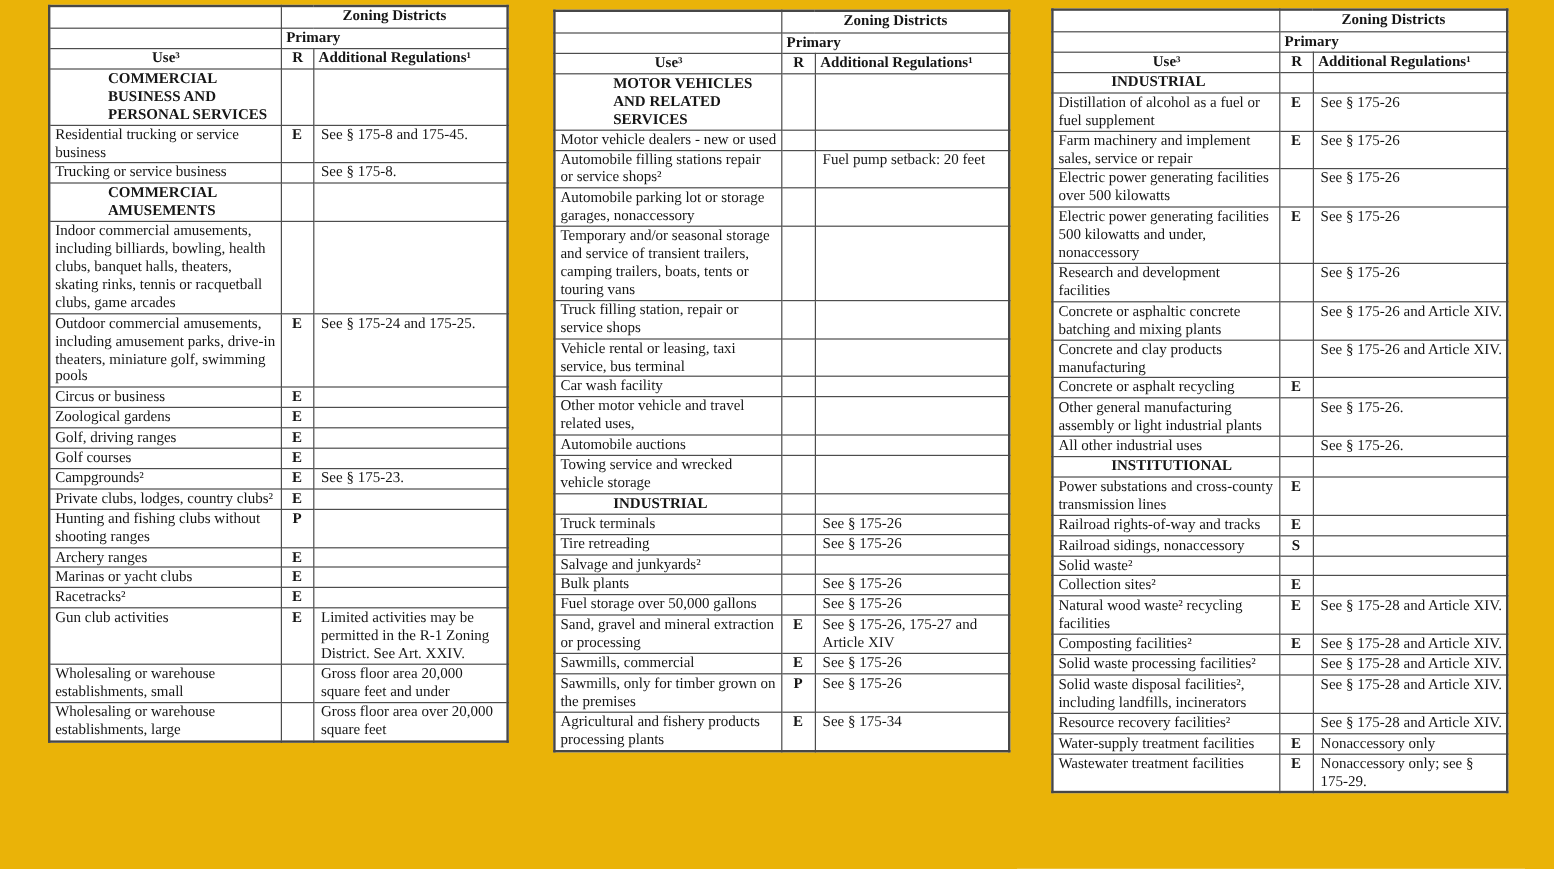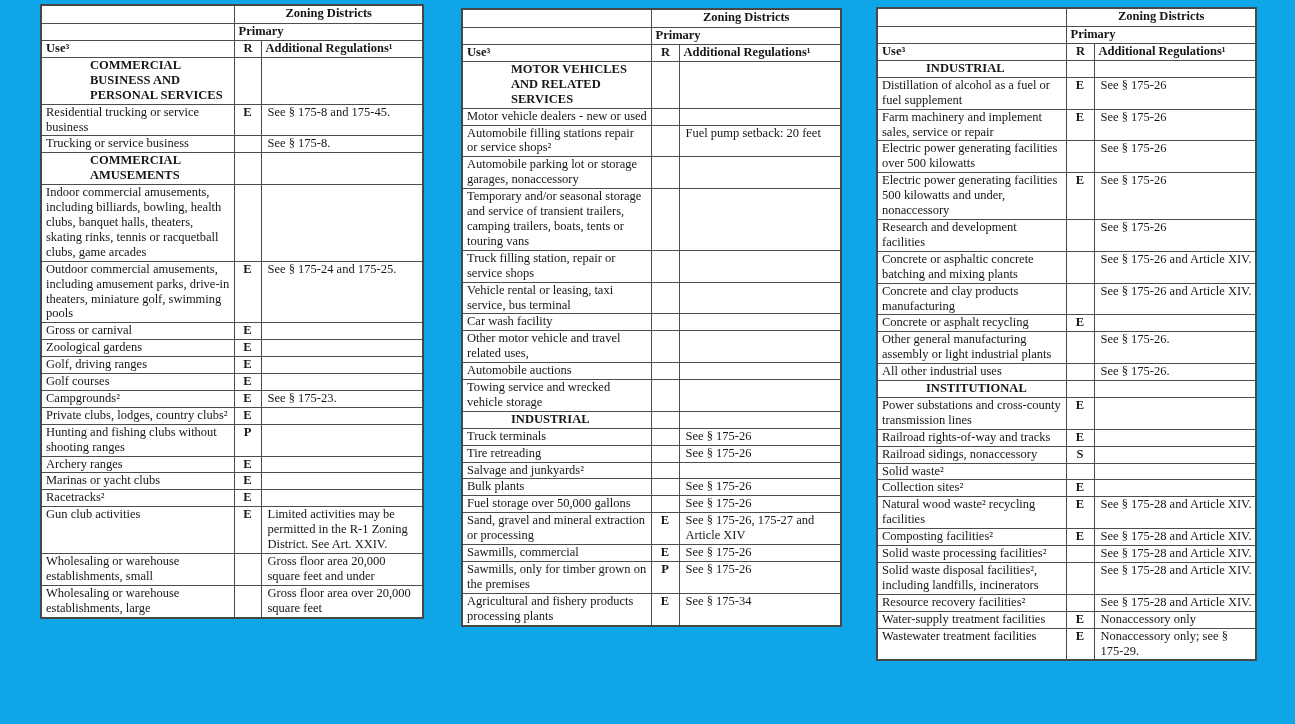--- a/index.html
+++ b/index.html
@@ -11,21 +11,21 @@
     width: 1295px;
     height: 724px;
     overflow: hidden;
     font-family: "Liberation Serif", serif;
     color: #161616;
   }
   .page {
     position: relative;
     width: 1295px;
     height: 724px;
-    background: #0ea5e9;
+    background: #eab308;
     text-decoration: underline;
   }
   .ztable {
     position: absolute;
   }
   .ztable table {
     border-collapse: collapse;
     table-layout: fixed;
     border: 2px solid #474747;
     background: #ffffff;
@@ -35,21 +35,21 @@
     vertical-align: top;
     padding: 0 3px 1px 4px;
     font-size: 12.5px;
     line-height: 14.9px;
     overflow: hidden;
     word-wrap: break-word;
   }
   thead th { font-weight: bold; }
   .h-zoning  { text-align: center; font-size: 13.4px; height: 16px; padding-top: 1px; }
   .h-primary { text-align: left; font-size: 13px;   height: 15px; }
-  .h-use     { text-align: left; }
+  .h-use     { text-align: center; }
   .h-r       { text-align: center; padding: 0 1px; }
   .h-regs    { text-align: left; padding-left: 6px; margin-top: 32px; }
   .corner    { background: #ffffff; }
   td.cell-use  { text-align: left; }
   td.cell-r    { text-align: center; font-weight: bold; padding: 0 1px; }
   td.cell-regs { text-align: left; padding-left: 6px; }
   tr.section td.cell-use { font-weight: bold; padding-left: 48px; }
   
   #ztable-1 { left: 40px;  top: 4px; }
   #ztable-2 { left: 461px; top: 8px; }
@@ -116,21 +116,21 @@
             <td class="cell-use">Indoor commercial amusements, including billiards, bowling, health clubs, banquet halls, theaters, skating rinks, tennis or racquetball clubs, game arcades</td>
             <td class="cell-r"></td>
             <td class="cell-regs"></td>
           </tr>
           <tr>
             <td class="cell-use">Outdoor commercial amusements, including amusement parks, drive-in theaters, miniature golf, swimming pools</td>
             <td class="cell-r">E</td>
             <td class="cell-regs">See § 175-24 and 175-25.</td>
           </tr>
           <tr>
-            <td class="cell-use">Gross or carnival</td>
+            <td class="cell-use">Circus or business</td>
             <td class="cell-r">E</td>
             <td class="cell-regs"></td>
           </tr>
           <tr>
             <td class="cell-use">Zoological gardens</td>
             <td class="cell-r">E</td>
             <td class="cell-regs"></td>
           </tr>
           <tr>
             <td class="cell-use">Golf, driving ranges</td>

